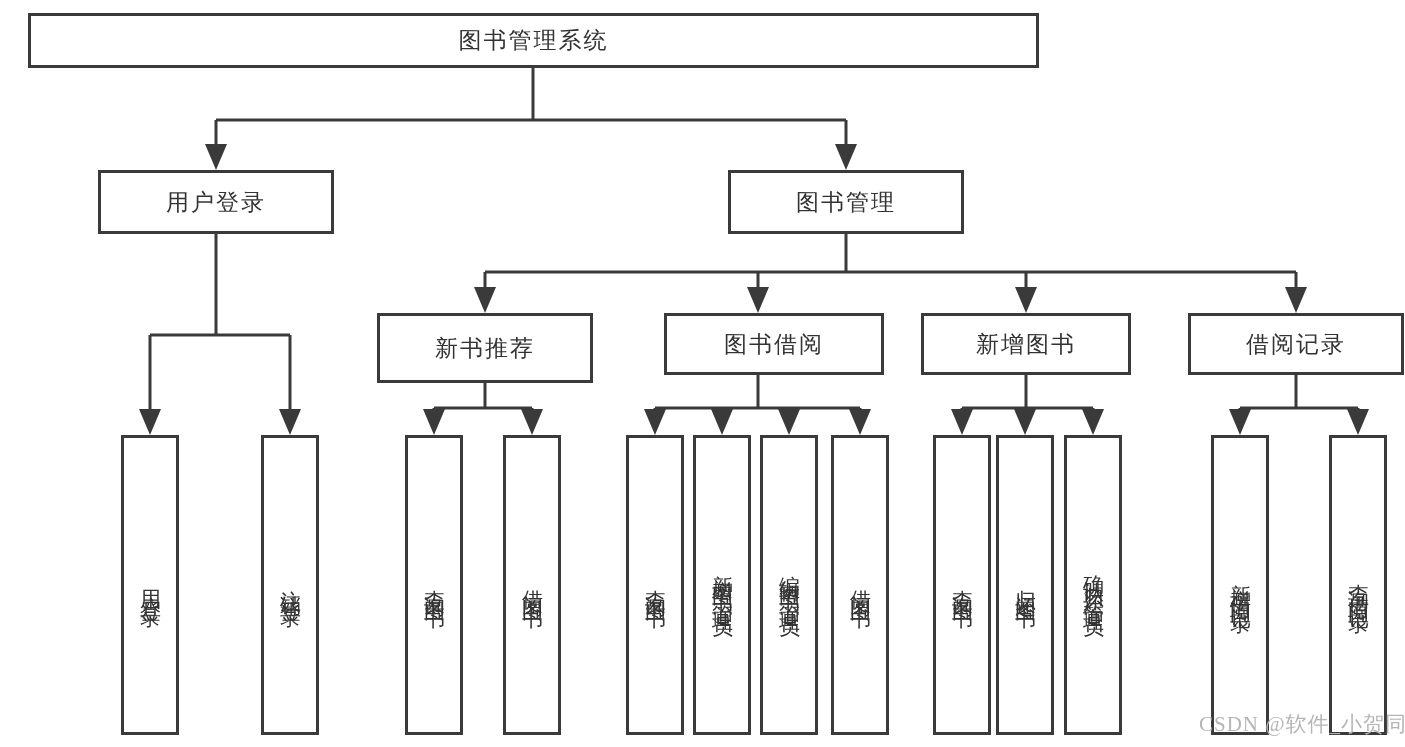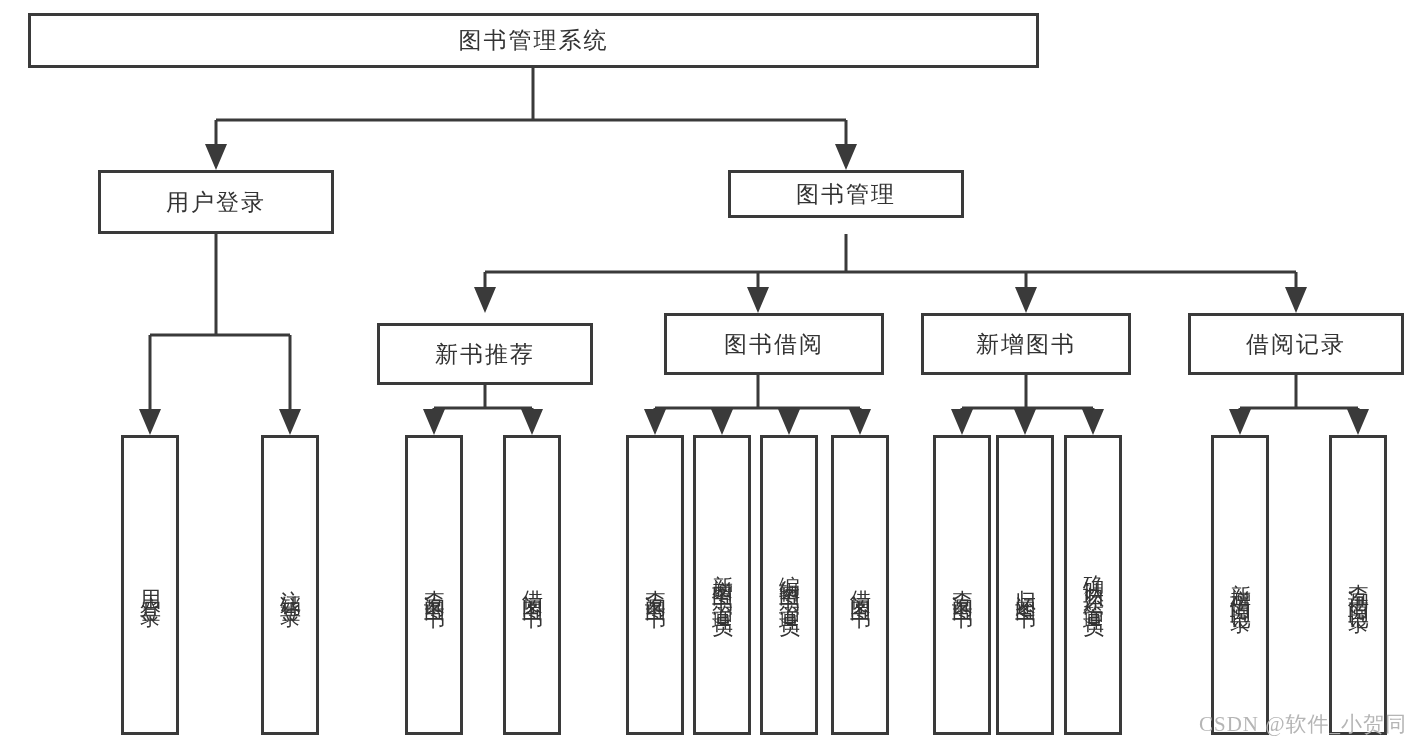--- a/index.html
+++ b/index.html
@@ -58,25 +58,25 @@
     "></path>
   </svg>
 
   <div class="box" style="left:12px;top:13px;width:1011px;height:55px">
     <span>图书管理系统</span>
   </div>
 
   <div class="box" style="left:82px;top:170px;width:236px;height:64px">
     <span>用户登录</span>
   </div>
-  <div class="box" style="left:712px;top:170px;width:236px;height:48px">
+  <div class="box" style="left:712px;top:170px;width:236px;height:64px">
     <span>图书管理</span>
   </div>
 
-  <div class="box" style="left:361px;top:323px;width:216px;height:62px">
+  <div class="box" style="left:361px;top:313px;width:216px;height:70px">
     <span>新书推荐</span>
   </div>
   <div class="box" style="left:648px;top:313px;width:220px;height:62px">
     <span>图书借阅</span>
   </div>
   <div class="box" style="left:905px;top:313px;width:210px;height:62px">
     <span>新增图书</span>
   </div>
   <div class="box" style="left:1172px;top:313px;width:216px;height:62px">
     <span>借阅记录</span>

